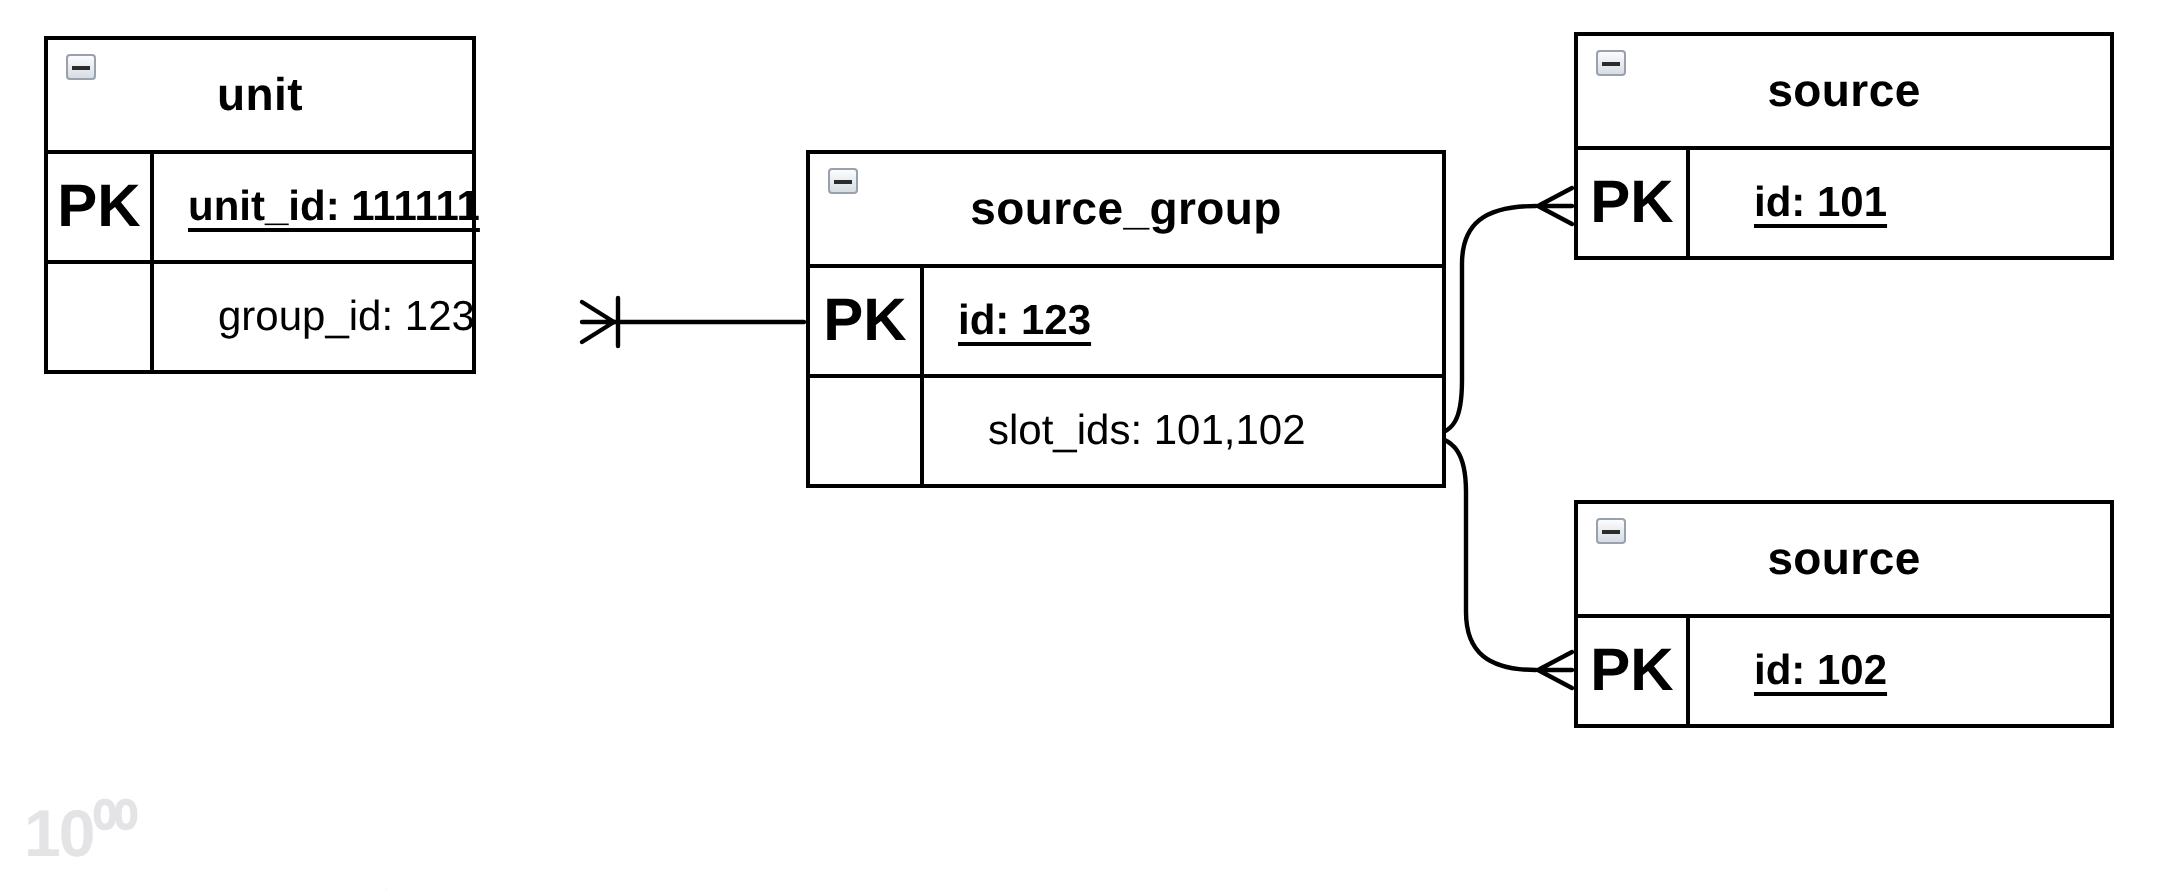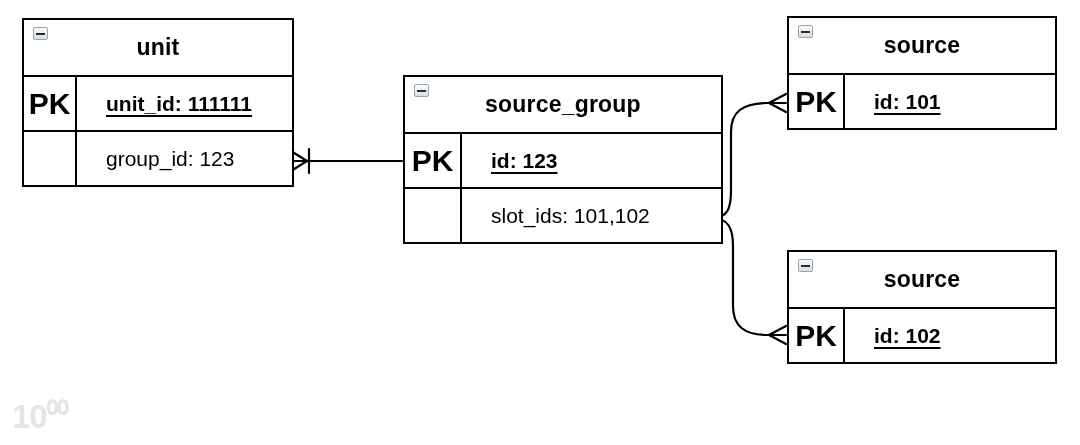--- a/index.html
+++ b/index.html
@@ -18,29 +18,29 @@
   }
   .e-title{font-weight:bold;font-size:23px;letter-spacing:.2px;}
   .collapse-btn{
     position:absolute;left:9px;top:7px;width:15px;height:13px;box-sizing:border-box;
     border:1px solid #98a1ac;border-radius:2px;
     background:linear-gradient(#fbfcfd,#d7dde4);
     display:flex;align-items:center;justify-content:center;cursor:pointer;
   }
   .collapse-btn .minus-bar{width:9px;height:2px;background:#2b2b2b;}
   .e-row{display:flex;flex:0 0 55px;height:55px;border-bottom:2px solid #000;box-sizing:border-box;}
-  .e-row:last-child{border-bottom:none;flex-basis:53px;height:53px;}
+  .e-row:last-child{border-bottom:none;flex-basis:53px;height:53px;gap:15px;}
   .e-key{
     flex:0 0 53px;border-right:2px solid #000;display:flex;align-items:center;justify-content:center;
     font-weight:bold;font-size:30px;box-sizing:border-box;
   }
   .e-key.wide{flex-basis:57px;}
   .e-key.mid{flex-basis:56px;}
   .e-field{
-    flex:1;display:flex;align-items:center;padding-left:29px;font-size:21px;white-space:nowrap;
+    flex:1;display:flex;align-items:center;padding-left:17px;font-size:21px;white-space:nowrap;
   }
   .pk-field{
     font-weight:bold;text-decoration:underline;text-decoration-thickness:2px;text-underline-offset:4px;
   }
   .watermark{
     position:absolute;left:12px;top:399px;z-index:2;display:flex;align-items:flex-start;gap:20px;
     color:#e4e4e6;font-weight:bold;user-select:none;
   }
   .wm-logo{font-size:33px;line-height:36px;letter-spacing:-1px;}
   .wm-text{font-size:27px;line-height:40px;letter-spacing:3px;margin-top:40px;}
@@ -60,21 +60,21 @@
 
     <g stroke="#000" stroke-width="2.2" fill="none" stroke-linejoin="round" stroke-linecap="round">
       <path d="M694 218 L676 209 M694 218 L676 218 M694 218 L676 227"></path>
       <path d="M694 218 L712 218 C728 218 731 208 731 190 L731 132 C731 112 742 103 768 103"></path>
       <path d="M769 103 L786 94 M769 103 L786 103 M769 103 L786 112"></path>
       <path d="M694 218 L712 218 C728 218 733 228 733 246 L733 306 C733 326 744 335 768 335"></path>
       <path d="M769 335 L786 326 M769 335 L786 335 M769 335 L786 344"></path>
     </g>
   </svg>
 
-  <div class="entity" style="left:22px;top:18px;width:272px;">
+  <div class="entity" style="left:22px;top:18px;width:216px;">
     <div class="e-header">
       <span class="collapse-btn">
           <span class="minus-bar"></span>
         </span>
       <span class="e-title">unit</span>
     </div>
     <div class="e-row">
       <div class="e-key">PK</div>
       <div class="e-field pk-field">unit_id: 111111</div>
     </div>

